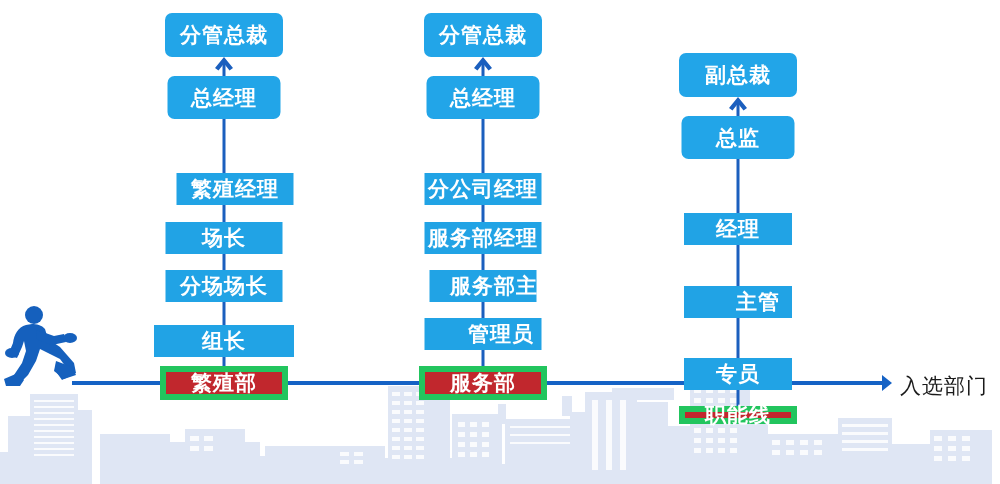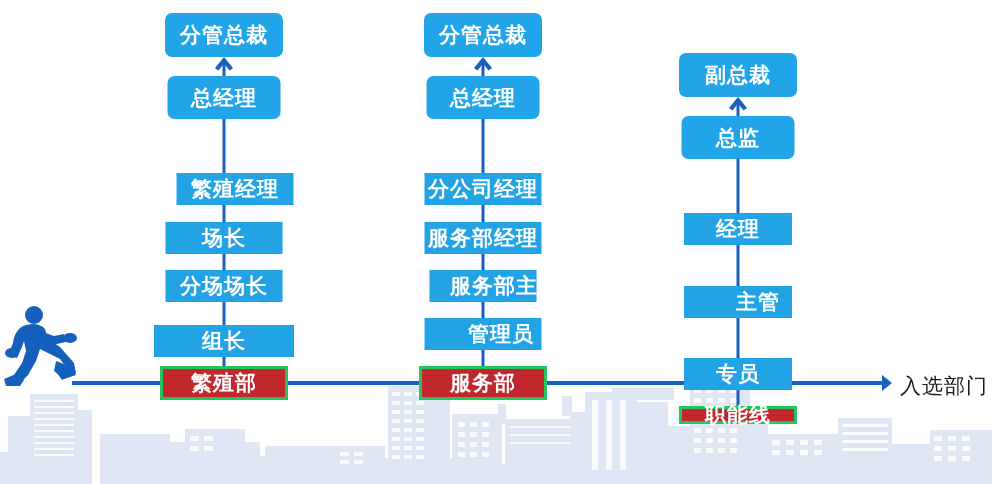--- a/index.html
+++ b/index.html
@@ -45,21 +45,21 @@
     color:#ffffff;
     display:flex;align-items:center;justify-content:center;
     font-size:21px;font-weight:bold;letter-spacing:1px;
     white-space:nowrap;
     box-sizing:border-box;
     z-index:3;
   }
   .node.rounded{border-radius:7px;background:#22a5e8;}
   .node.dept{
     background:#c1272d;
-    border:3px solid #22c55e;
+    border:6px solid #22c55e;
     color:#ffffff;
   }
 
   
   #walker{position:absolute;left:4px;top:303px;width:76px;height:86px;}
 </style>
 </head>
 <body>
 
 <div id="stage">

